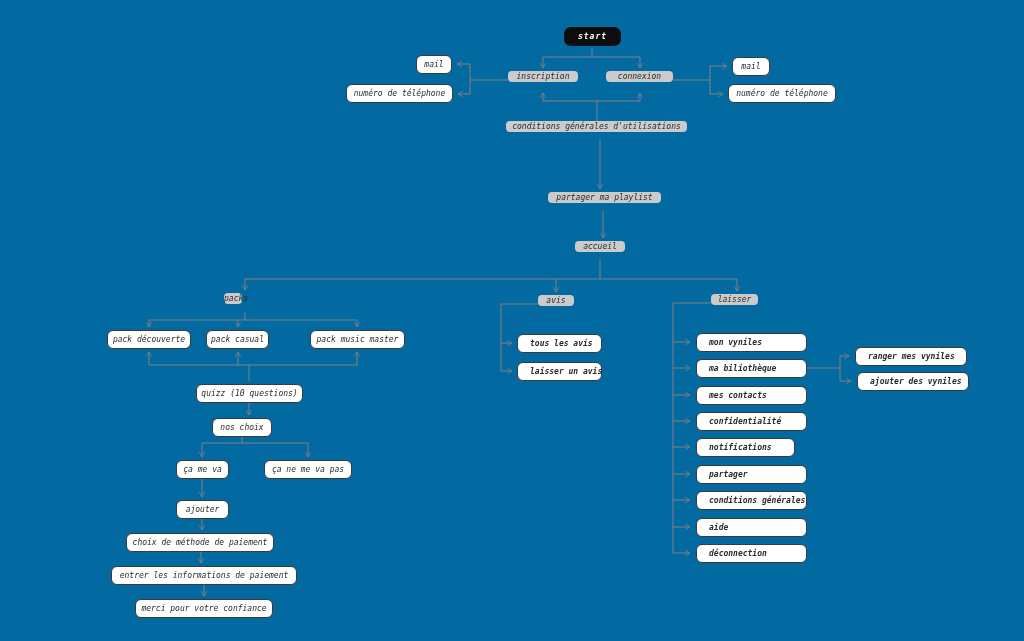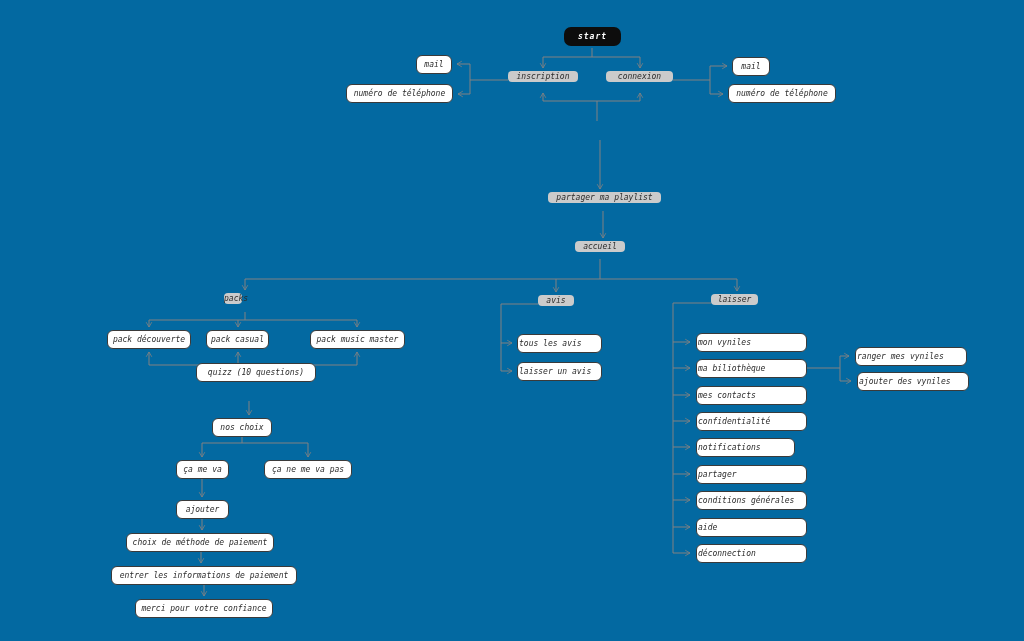--- a/index.html
+++ b/index.html
@@ -14,21 +14,21 @@
   .node {
     position:absolute; font-size:8px; line-height:9px; font-style:italic;
     color:#2b2b2b; white-space:nowrap; text-align:center;
   }
   .white { background:#ffffff; border:1px solid #3a3a3a; border-radius:6px; padding:4px 0; }
   .gray  { background:#cbcbcb; border-radius:4px; padding:1px 0; }
   .startbox {
     background:#0d0d0d; color:#ffffff; font-weight:bold; letter-spacing:1px;
     border-radius:7px; padding:5px 0;
   }
-  .la { text-align:left; padding-left:1px; }
+  .la { text-align:left; padding-left:12px;font-weight:bold; }
 </style>
 </head>
 <body>
 
 <div class="canvas">
 
   <svg class="wires" width="1024" height="641" viewBox="0 0 1024 641">
     <defs>
       <marker id="ah" viewBox="0 0 10 10" refX="8" refY="5" markerWidth="8" markerHeight="8" orient="auto">
         <path d="M2 1.5 L8 5 L2 8.5" fill="none" stroke="#828282" stroke-width="1.3"></path>
@@ -81,31 +81,32 @@
     <path marker-end="url(#ah)" d="M840 381 H851"></path>
   </svg>
 
   <div class="node startbox" style="left:564px;top:27px;width:57px">start</div>
   <div class="node gray" style="left:508px;top:71px;width:70px">inscription</div>
   <div class="node gray" style="left:606px;top:71px;width:67px">connexion</div>
   <div class="node white" style="left:416px;top:55px;width:36px">mail</div>
   <div class="node white" style="left:346px;top:84px;width:107px">numéro de téléphone</div>
   <div class="node white" style="left:732px;top:57px;width:38px">mail</div>
   <div class="node white" style="left:728px;top:84px;width:108px">numéro de téléphone</div>
+  <div class="node gray" style="left:506px;top:121px;width:181px">conditions générales d'utilisations</div>
   <div class="node gray" style="left:548px;top:192px;width:113px">partager ma playlist</div>
   <div class="node gray" style="left:575px;top:241px;width:50px">accueil</div>
 
   <div class="node gray" style="left:224px;top:293px;width:18px">packs</div>
   <div class="node gray" style="left:538px;top:295px;width:36px">avis</div>
   <div class="node gray" style="left:711px;top:294px;width:47px">laisser</div>
 
   <div class="node white" style="left:107px;top:330px;width:84px">pack découverte</div>
   <div class="node white" style="left:206px;top:330px;width:63px">pack casual</div>
   <div class="node white" style="left:310px;top:330px;width:95px">pack music master</div>
-  <div class="node white" style="left:196px;top:363px;width:120px">quizz (10 questions)</div>
+  <div class="node white" style="left:196px;top:384px;width:107px">quizz (10 questions)</div>
   <div class="node white" style="left:212px;top:418px;width:60px">nos choix</div>
   <div class="node white" style="left:176px;top:460px;width:53px">ça me va</div>
   <div class="node white" style="left:264px;top:460px;width:88px">ça ne me va pas</div>
   <div class="node white" style="left:176px;top:500px;width:53px">ajouter</div>
   <div class="node white" style="left:111px;top:566px;width:186px">entrer les informations de paiement</div>
   <div class="node white" style="left:126px;top:533px;width:148px">choix de méthode de paiement</div>
   <div class="node white" style="left:135px;top:599px;width:138px">merci pour votre confiance</div>
 
   <div class="node white la" style="left:517px;top:334px;width:85px">tous les avis</div>
   <div class="node white la" style="left:517px;top:362px;width:85px">laisser un avis</div>

